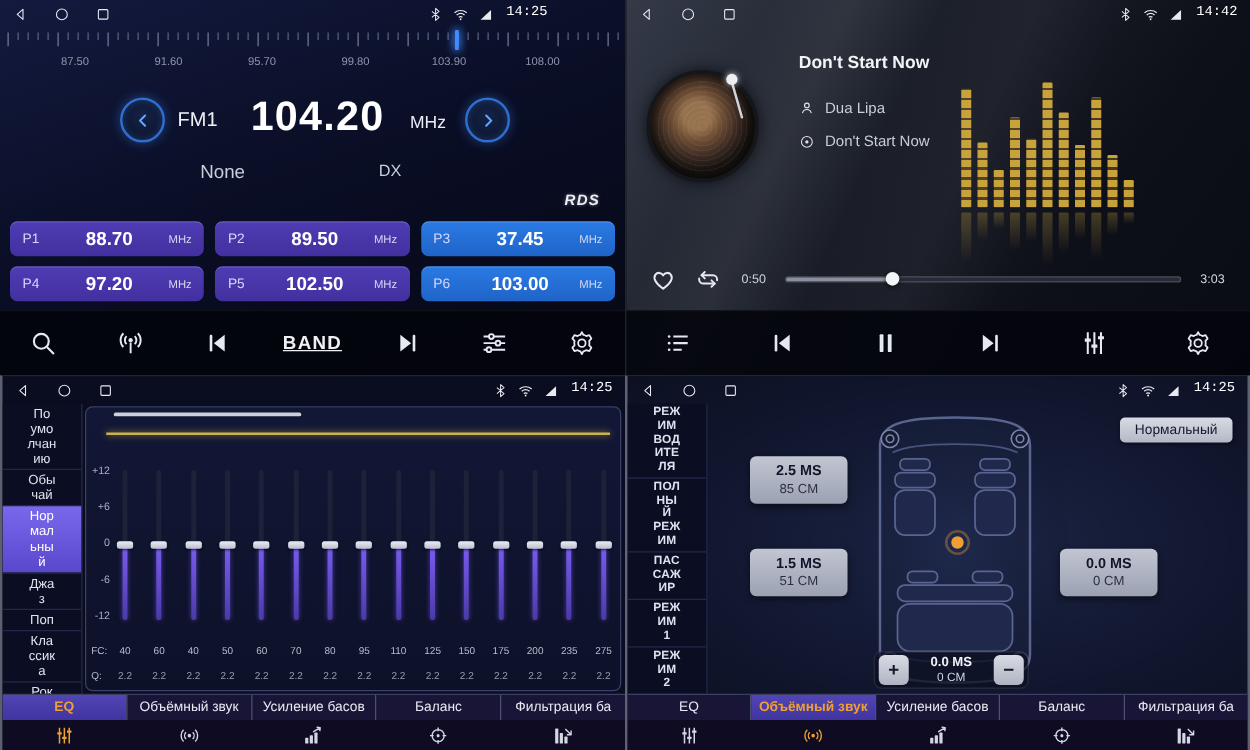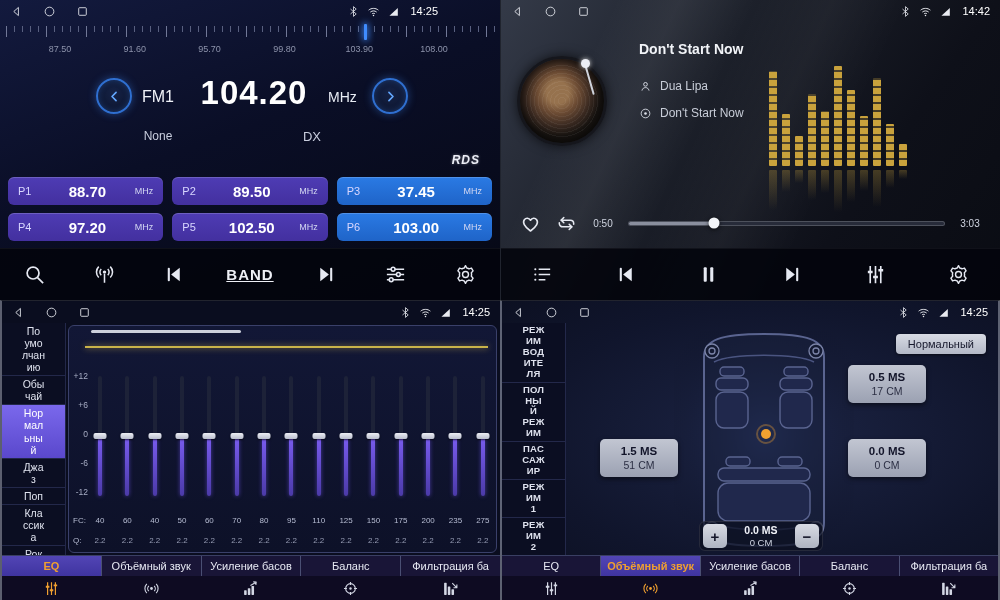--- a/index.html
+++ b/index.html
@@ -14,21 +14,21 @@
   #q-player::before{content:"";position:absolute;inset:0;pointer-events:none;
     background:linear-gradient(115deg,transparent 18%,rgba(255,255,255,.06) 28%,transparent 40%,rgba(255,255,255,.04) 52%,transparent 64%);}
   #q-eq{background:#0a0d1f;border-top:1px solid #22242e;border-left:2px solid rgba(215,220,232,.40);}
   #q-surround{background:radial-gradient(90% 80% at 55% 45%,#1c2444 0%,#10152c 55%,#0a0d1c 100%);
     border-top:1px solid #22242e;border-left:2px solid rgba(215,220,232,.40);border-right:2px solid rgba(215,220,232,.40);}
 
   
   .statusbar{position:absolute;top:0;left:0;right:0;height:22px;display:flex;align-items:center;
     justify-content:space-between;padding:0 10px;z-index:6;}
   .sb-left{display:flex;gap:20px;align-items:center;}
-  .sb-right{display:flex;gap:7px;align-items:center;}
+  .sb-right{display:flex;gap:7px;align-items:flex-start;font-family:Liberation Mono, monospace;}
   .statusbar .icon{width:13px;height:13px;color:#e8eaf0;display:inline-flex;}
   .icon svg,.icon-cell svg,.tb-item svg,.icon-btn svg{width:100%;height:100%;display:block;}
   .sb-time{color:#fff;font-size:11px;margin-left:3px;line-height:1;}
   #q-radio .sb-right{margin-right:52px;}
 
   
   .ruler{position:absolute;left:0;right:0;top:24px;height:36px;}
   .ruler i{position:absolute;display:block;}
   .tick{top:2px;width:1px;background:#596080;}
   .tick.minor{height:6px;}
@@ -38,21 +38,21 @@
     box-shadow:0 0 7px 1px var(--accent-blue,#3f8cff);border-radius:1px;}
   .nav-circle{position:absolute;width:36px;height:36px;border-radius:50%;border:2px solid #2f6fd0;
     background:radial-gradient(circle at 50% 40%,#152246,#0b1228);display:flex;align-items:center;justify-content:center;
     color:#64a8ff;box-shadow:0 0 9px rgba(63,140,255,.40),inset 0 0 6px rgba(63,140,255,.30);}
   .nav-circle .icon{width:15px;height:15px;}
   #radio-prev{left:96px;top:78px;}
   #radio-next{left:372px;top:78px;}
   .radio-band{position:absolute;left:120px;top:88px;width:76px;text-align:center;color:#f0f2f8;font-size:16px;}
   .radio-freq{position:absolute;left:186px;top:74px;width:136px;text-align:center;color:#fff;font-size:33px;font-weight:700;letter-spacing:1px;}
   .radio-unit{position:absolute;left:328px;top:89px;color:#e8ecf4;font-size:14px;}
-  .radio-station{position:absolute;left:120px;top:129px;width:76px;text-align:center;color:#c9cede;font-size:12px;}
+  .radio-station{position:absolute;left:120px;top:129px;width:76px;text-align:right;color:#c9cede;font-size:15px;}
   .radio-dx{position:absolute;left:284px;top:129px;width:56px;text-align:center;color:#c9cede;font-size:13px;}
   .rds-badge{position:absolute;right:20px;top:153px;color:#eceef6;font-size:12px;font-style:italic;font-weight:700;letter-spacing:1px;text-shadow:0 0 3px rgba(255,255,255,.4);}
   .preset-grid{position:absolute;left:8px;right:8px;top:177px;display:grid;grid-template-columns:repeat(3,1fr);gap:8px 9px;}
   .preset{height:28px;border-radius:6px;display:flex;align-items:center;padding:0 10px;
     background:linear-gradient(180deg,#4e3cb4,var(--preset-purple,#43309f));box-shadow:inset 0 1px 0 rgba(255,255,255,.18);}
   .preset.active{background:linear-gradient(180deg,#2a7ae4,var(--preset-active-blue,#1f64c8));}
   .p-label{font-size:11px;color:#d9d7ff;width:22px;text-align:left;}
   .p-freq{font-size:15px;color:#fff;flex:1;text-align:center;font-weight:600;}
   .p-unit{font-size:9px;color:#d4d8f2;}
   .toolbar{position:absolute;left:0;right:0;bottom:0;height:52px;background:rgba(3,4,12,.9);
@@ -849,23 +849,23 @@
           <circle cx="38" cy="198" r="7"></circle>
             <circle cx="38" cy="198" r="3"></circle>
           <circle cx="142" cy="198" r="7"></circle>
             <circle cx="142" cy="198" r="3"></circle>
         </g>
         <circle cx="92" cy="103" r="5" fill="#f0a030"></circle>
         <circle cx="92" cy="103" r="9" fill="none" stroke="#f0a030" stroke-opacity=".35" stroke-width="2"></circle>
       </svg>
     </div>
 
-    <div class="delay-box" id="delay-fr">
-      <span class="delay-ms">0.5 MS</span>
-      <span class="delay-cm">17 CM</span>
+    <div class="delay-box" id="delay-fl">
+      <span class="delay-ms">2.5 MS</span>
+      <span class="delay-cm">85 CM</span>
     </div>
     <div class="delay-box" id="delay-rl">
       <span class="delay-ms">1.5 MS</span>
       <span class="delay-cm">51 CM</span>
     </div>
     <div class="delay-box" id="delay-rr">
       <span class="delay-ms">0.0 MS</span>
       <span class="delay-cm">0 CM</span>
     </div>
 

